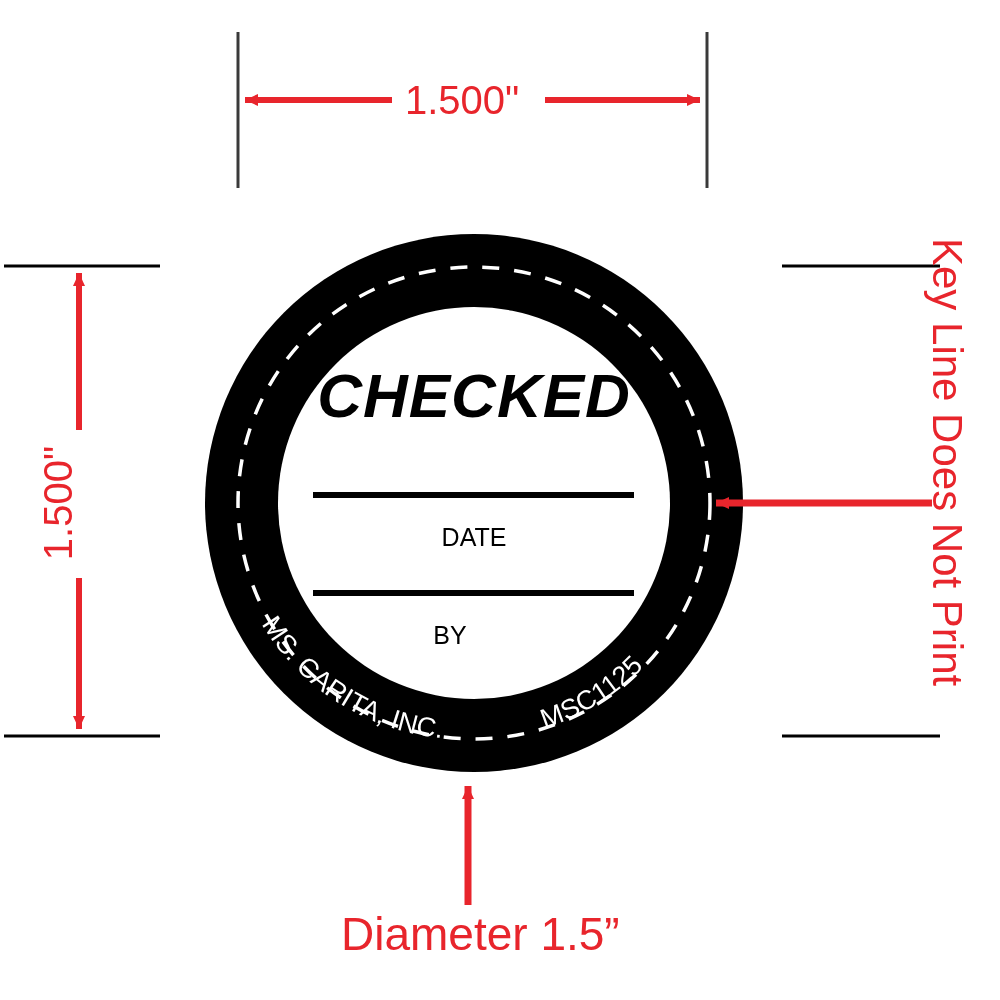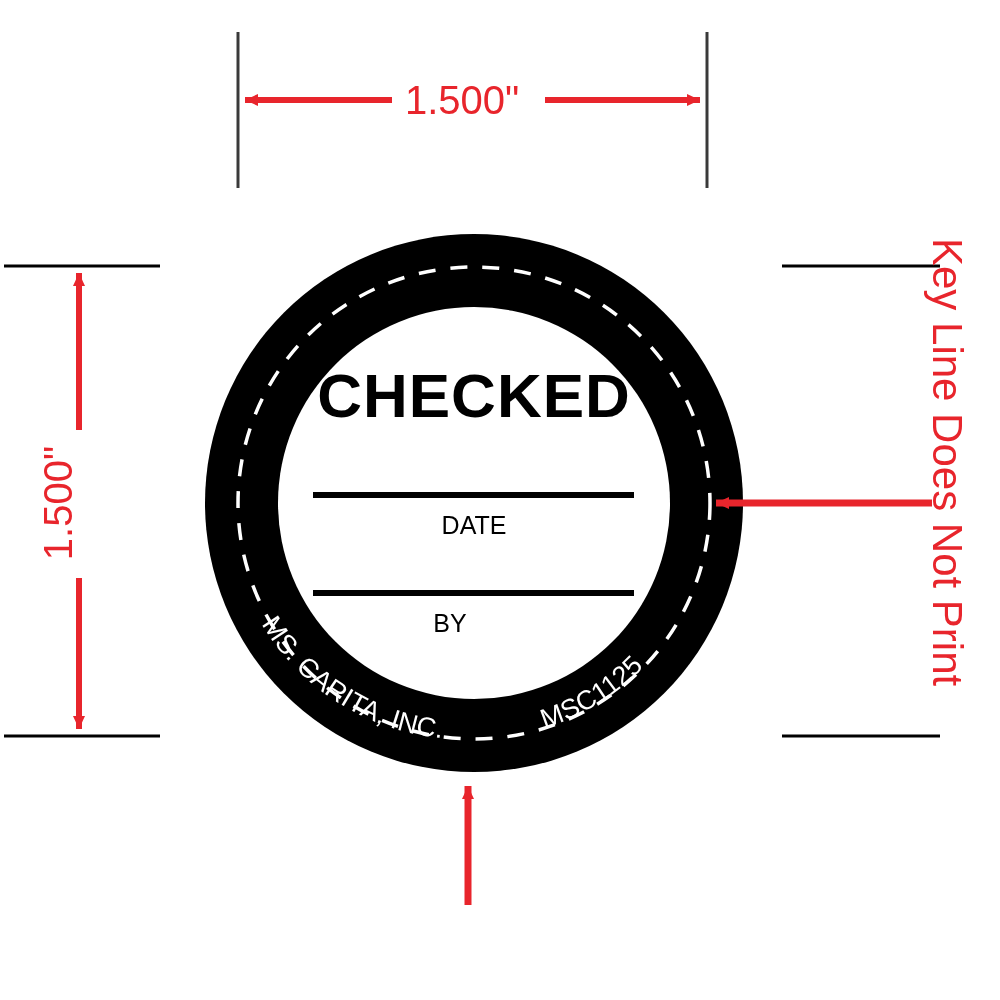--- a/index.html
+++ b/index.html
@@ -61,26 +61,28 @@
     top: 911px;
   }
   
   #checked-word {
     left: 474px;
     top: 396px;
     transform: translate(-50%, -50%);
     color: #000000;
     font-size: 62px;
     font-weight: bold;
+    font-style: italic;
     letter-spacing: 1px;
   }
   .field-label {
     color: #000000;
     font-size: 25px;
     transform: translateX(-50%);
+    margin-top: 12px;
   }
   #date-label {
     left: 474px;
     top: 513px;
   }
   #by-label {
     left: 450px;
     top: 611px;
   }
 </style>
@@ -149,20 +151,21 @@
       <line x1="468" y1="905" x2="468" y2="786" stroke="#e8252c" stroke-width="7" marker-end="url(#ah-right)"></line>
     </g>
   </svg>
 
   <div class="txt dim-label" id="dim-top-label">1.500"</div>
 
   <div class="txt dim-label" id="dim-left-label">1.500"</div>
 
   <div class="txt" id="keyline-note">Key Line Does Not Print</div>
 
+  <div class="txt" id="diameter-note">Diameter 1.5”</div>
 
   <div class="txt" id="checked-word">CHECKED</div>
 
   <div class="txt field-label" id="date-label">DATE</div>
 
   <div class="txt field-label" id="by-label">BY</div>
 
 </div>
 
 </body></html>

